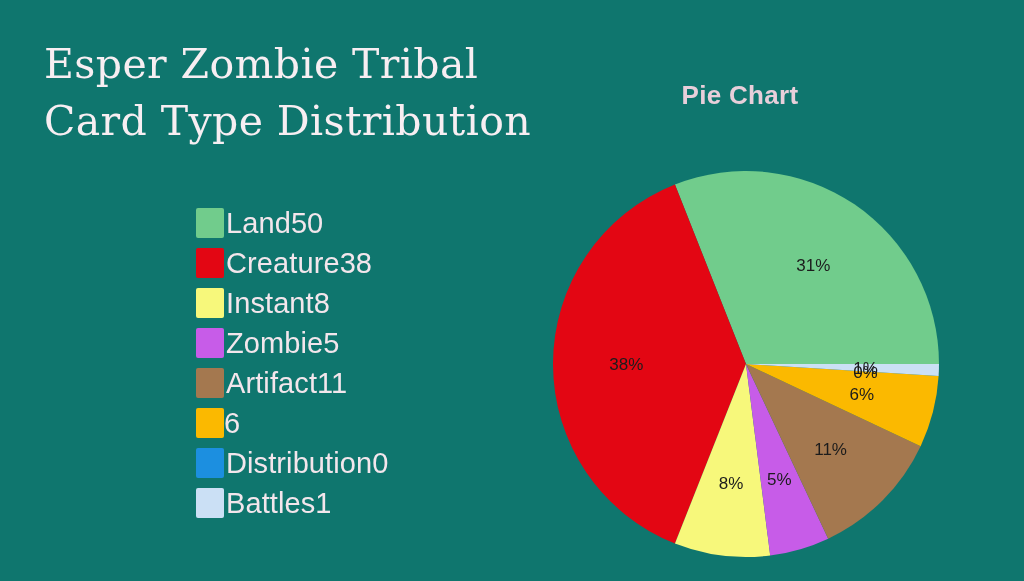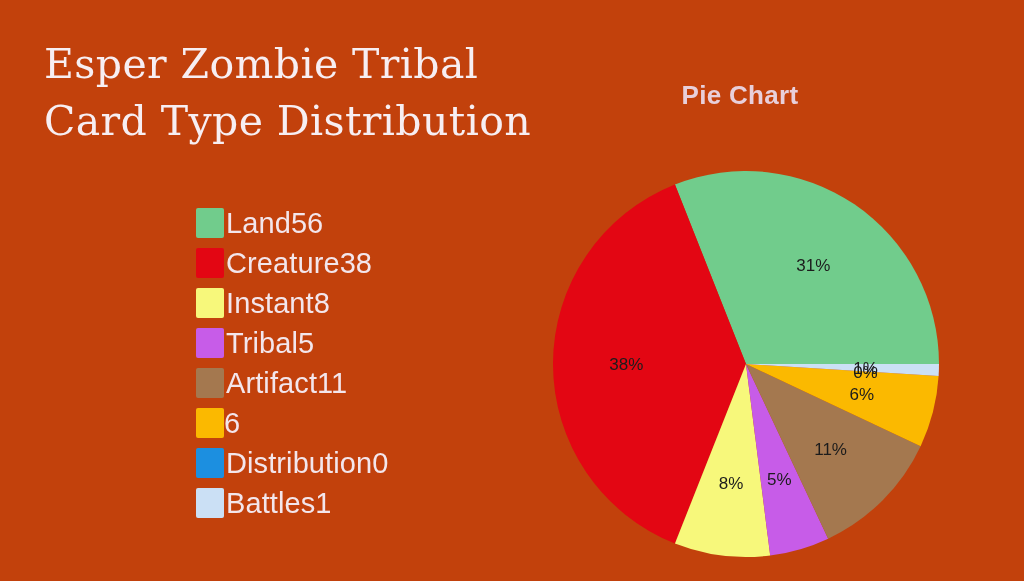--- a/index.html
+++ b/index.html
@@ -94,46 +94,46 @@
   }
   .slice-label {
     font-family: "Liberation Sans", sans-serif;
     font-size: 17px;
     fill: #1c1c1c;
   }
 </style>
 </head>
 <body>
 
-<div id="stage" style="background: #c2410c;">
+<div id="stage" style="background: #0f766e;">
 
   <div id="title-block">
     <div class="title-line">Esper Zombie Tribal</div>
     <div class="title-line">Card Type Distribution</div>
   </div>
 
   <div id="legend">
       <div class="legend-row">
         <span class="legend-swatch" style="background: rgb(113, 204, 140);"></span>
         <span class="legend-text">Land</span>
-        <span class="legend-value">56</span>
+        <span class="legend-value">50</span>
       </div>
       <div class="legend-row">
         <span class="legend-swatch" style="background: rgb(227, 6, 19);"></span>
         <span class="legend-text">Creature</span>
         <span class="legend-value">38</span>
       </div>
       <div class="legend-row">
         <span class="legend-swatch" style="background: rgb(247, 248, 123);"></span>
         <span class="legend-text">Instant</span>
         <span class="legend-value">8</span>
       </div>
       <div class="legend-row">
         <span class="legend-swatch" style="background: rgb(199, 92, 232);"></span>
-        <span class="legend-text">Tribal</span>
+        <span class="legend-text">Zombie</span>
         <span class="legend-value">5</span>
       </div>
       <div class="legend-row">
         <span class="legend-swatch" style="background: rgb(164, 120, 79);"></span>
         <span class="legend-text">Artifact</span>
         <span class="legend-value">11</span>
       </div>
       <div class="legend-row">
         <span class="legend-swatch" style="background: rgb(251, 185, 0);"></span>
         <span class="legend-value">6</span>

